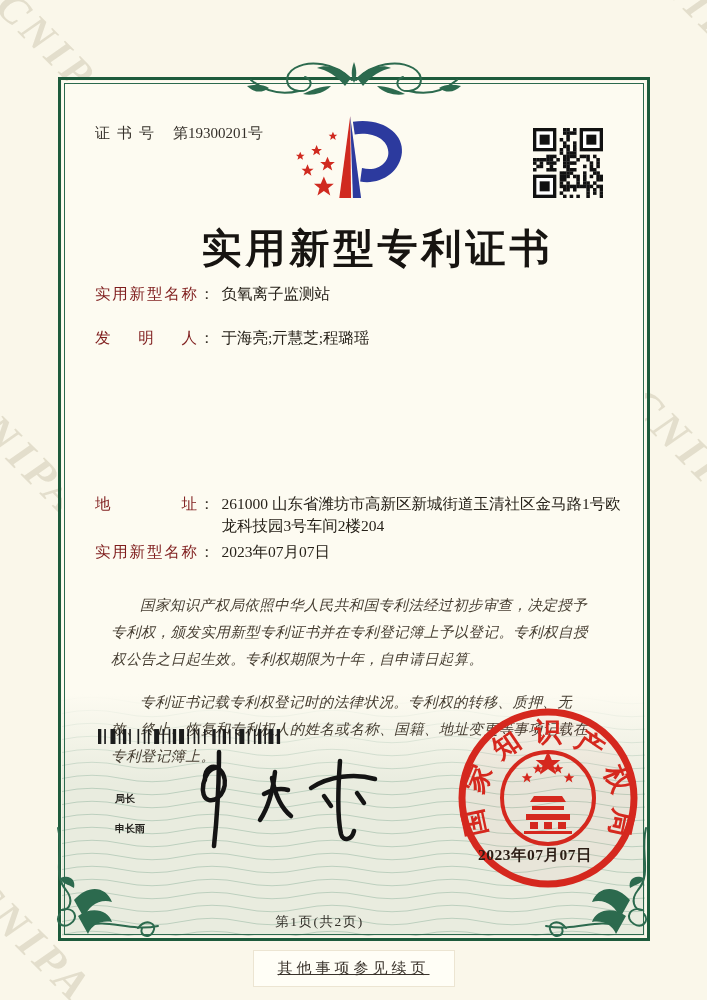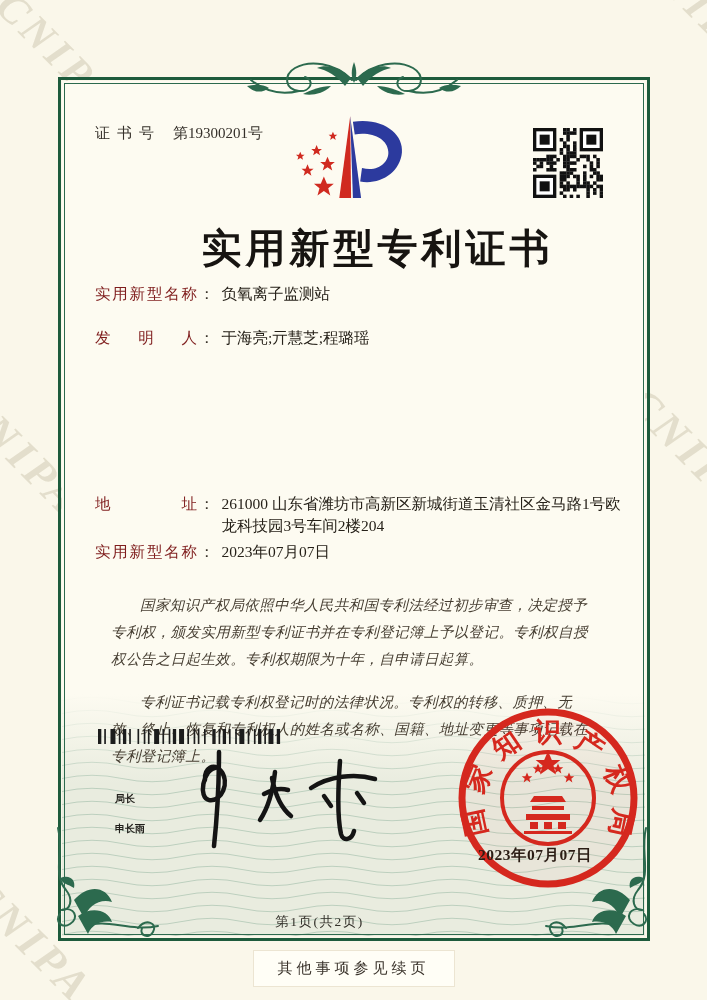--- a/index.html
+++ b/index.html
@@ -39,21 +39,21 @@
            font-size:10px;font-weight:700;color:#22201c;}
   .sig{position:absolute;left:185px;top:748px;}
   .seal{position:absolute;left:452px;top:702px;}
   #seal-text-g text{font:700 27px "Liberation Serif","DejaVu Serif",serif;fill:#d5281e;text-anchor:middle;}
   .seal-date{position:absolute;left:478px;top:845px;font-size:15.5px;font-weight:700;
              color:#2b1d15;letter-spacing:0.5px;}
   .pagenum{position:absolute;left:0;top:913px;width:639px;text-align:center;
            font-size:13.5px;letter-spacing:1.5px;color:#33302a;}
   .note{position:absolute;left:50%;top:950px;transform:translateX(-50%);
         background:#fffef6;border:1px solid #ece5d2;padding:8px 24px;
-        font-size:15px;letter-spacing:4px;color:#3a332b;white-space:nowrap;}
+        font-size:15px;letter-spacing:4px;color:#3a332b;white-space:nowrap;text-decoration:underline;}
   .green-stroke{stroke:#2c6a4e;fill:none;stroke-width:2;stroke-linecap:round;}
   .green-fill{fill:#2c6a4e;stroke:none;}
 </style>
 </head>
 <body>
 
 <div class="page">
 
   <span class="wm" style="left:-18px;top:28px;font-size:42px">CNIPA</span>
   <span class="wm" style="left:622px;top:-20px;font-size:42px">CNIPA</span>

